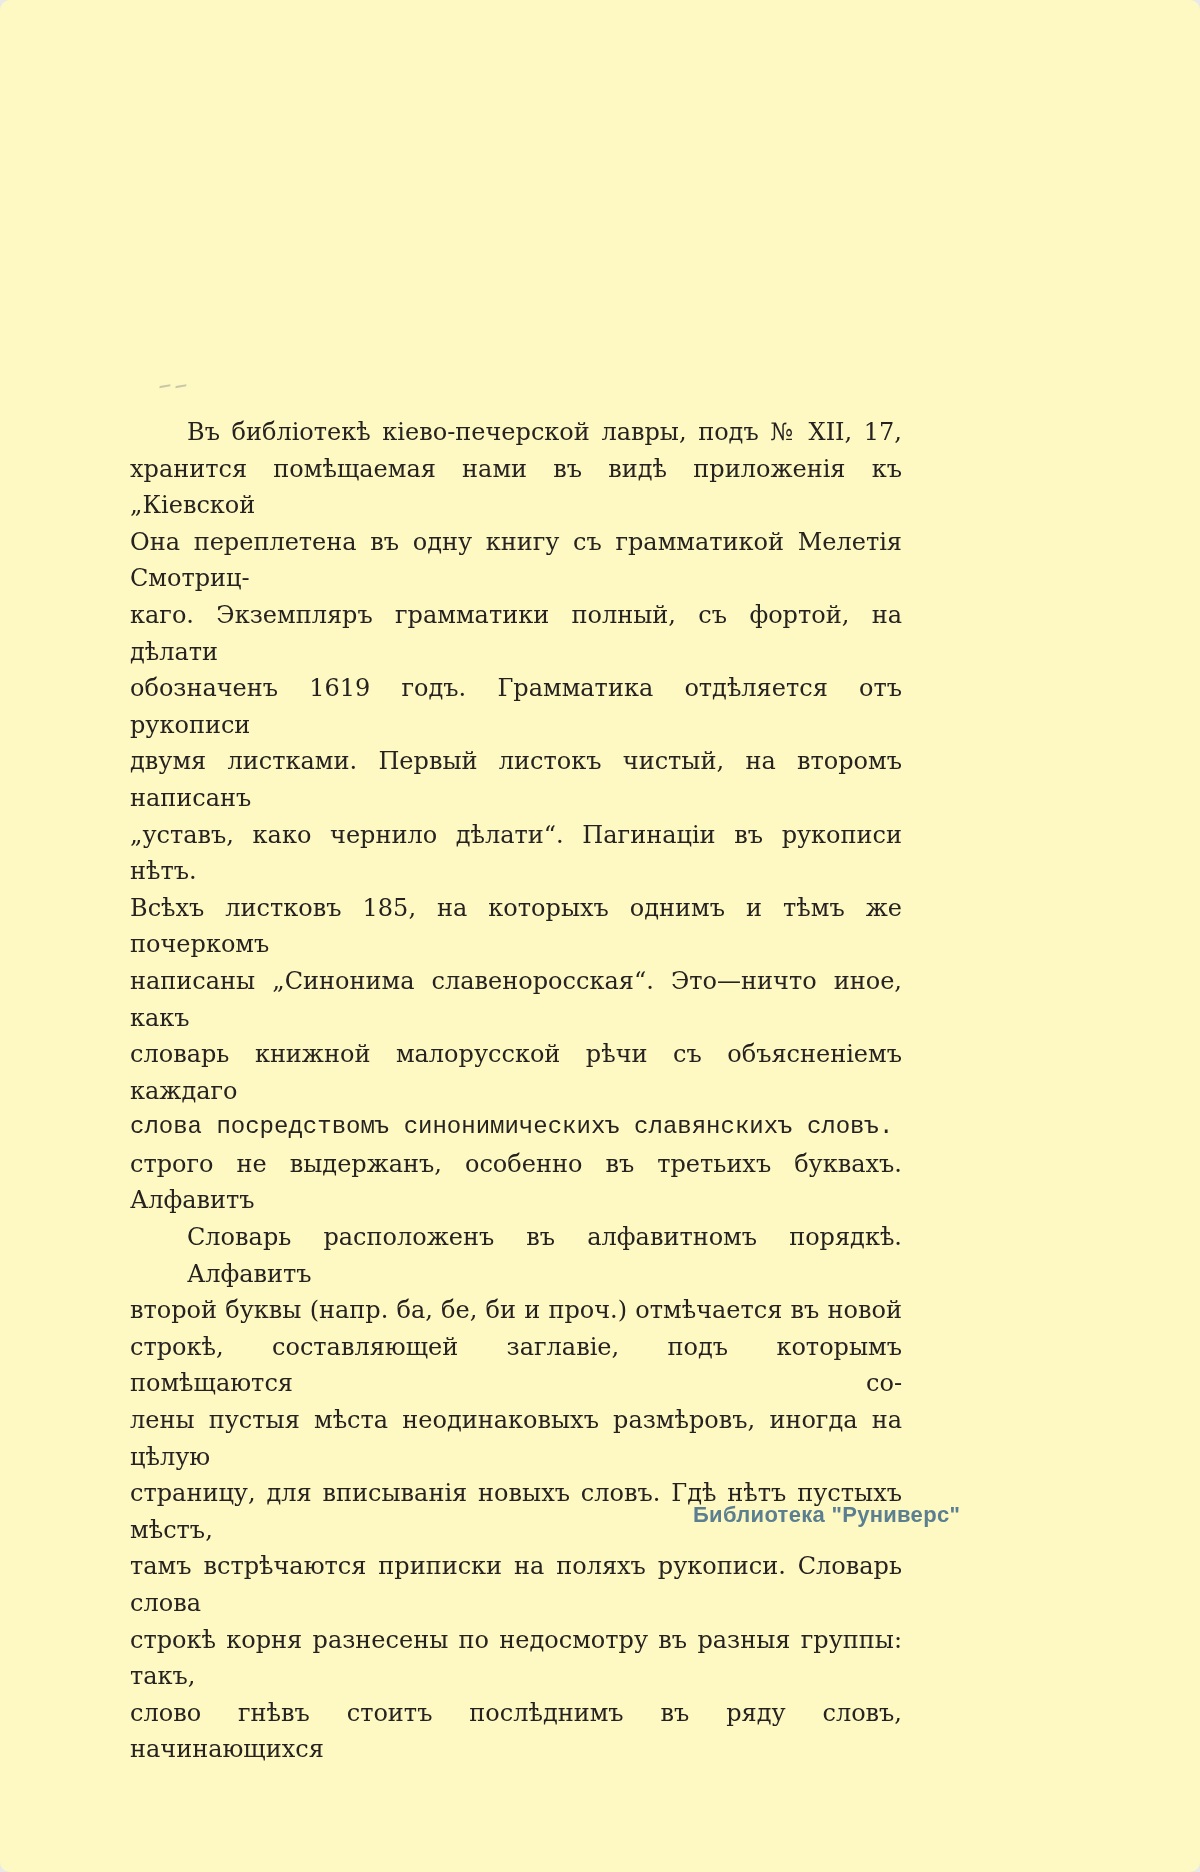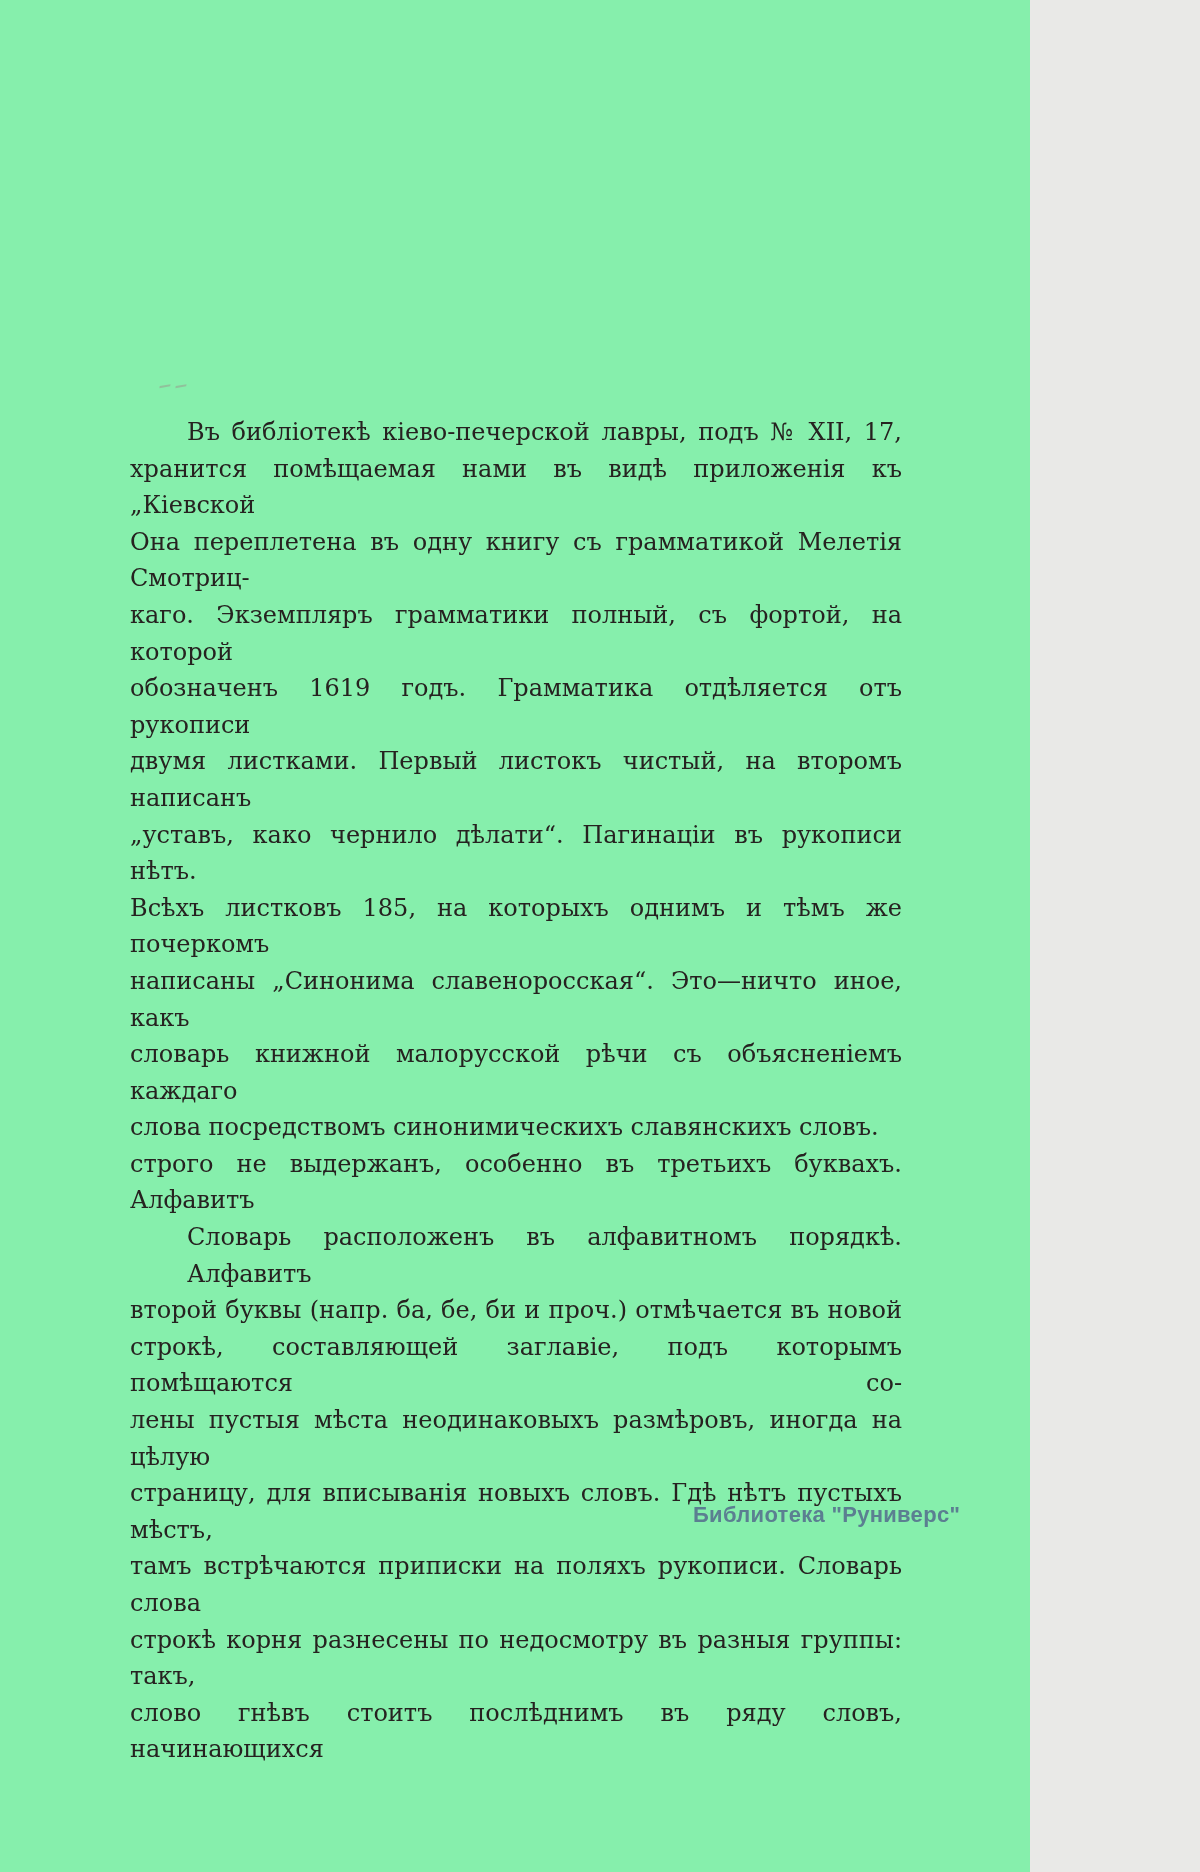--- a/index.html
+++ b/index.html
@@ -3,40 +3,41 @@
 <meta charset="utf-8">
 <style>
   html, body { margin: 0; padding: 0; }
   body {
     width: 1200px; height: 1872px;
     background: #e9e9e7;
     font-family: "DejaVu Serif", serif;
   }
   .page {
     position: relative;
-    width: 1030px; height: 1872px;
-    background: #86efac;
+    width: 1200px; height: 1872px;
+    background: #fef9c3;
     overflow: hidden;
     color: #262220;
+    border-radius: 10px;
   }
   .textblock {
     position: absolute;
     left: 130px; top: 414px;
     width: 772px;
     font-size: 24px;
     line-height: 36.6px;
     font-weight: 500;
   }
   .line {
     text-align: justify;
     text-align-last: justify;
     min-height: 36.6px;
   }
   .line.indent { padding-left: 57px; }
-  .line.endpara { text-align-last: left; }
+  .line.endpara { text-align-last: left; font-family: Liberation Mono, monospace; }
   .it { }
   .pencil-mark {
     position: absolute;
     left: 160px; top: 372px;
     width: 40px; height: 12px;
     opacity: 0.5;
   }
   .pencil-mark span {
     display: inline-block;
     width: 11px; height: 6px;
@@ -62,21 +63,21 @@
   <div class="pencil-mark">
     <span></span><span></span>
   </div>
 
   <div class="textblock">
 
     <div class="para">
       <div class="line indent">Въ библіотекѣ кіево-печерской лавры, подъ № XII, 17,</div>
       <div class="line">хранится помѣщаемая нами въ видѣ приложенія къ „Кіевской</div>
       <div class="line">Она переплетена въ одну книгу съ грамматикой Мелетія Смотриц-</div>
-      <div class="line">каго. Экземпляръ грамматики полный, съ фортой, на которой</div>
+      <div class="line">каго. Экземпляръ грамматики полный, съ фортой, на дѣлати</div>
       <div class="line">обозначенъ 1619 годъ. Грамматика отдѣляется отъ рукописи</div>
       <div class="line">двумя листками. Первый листокъ чистый, на второмъ написанъ</div>
       <div class="line">„уставъ, како чернило дѣлати“. Пагинаціи въ рукописи нѣтъ.</div>
       <div class="line">Всѣхъ листковъ 185, на которыхъ однимъ и тѣмъ же почеркомъ</div>
       <div class="line">написаны „Синонима славеноросская“. Это—ничто иное, какъ</div>
       <div class="line">словарь книжной малорусской рѣчи съ объясненіемъ каждаго</div>
       <div class="line endpara">слова посредствомъ синонимическихъ славянскихъ словъ.</div>
     </div>
 
     <div class="para">

